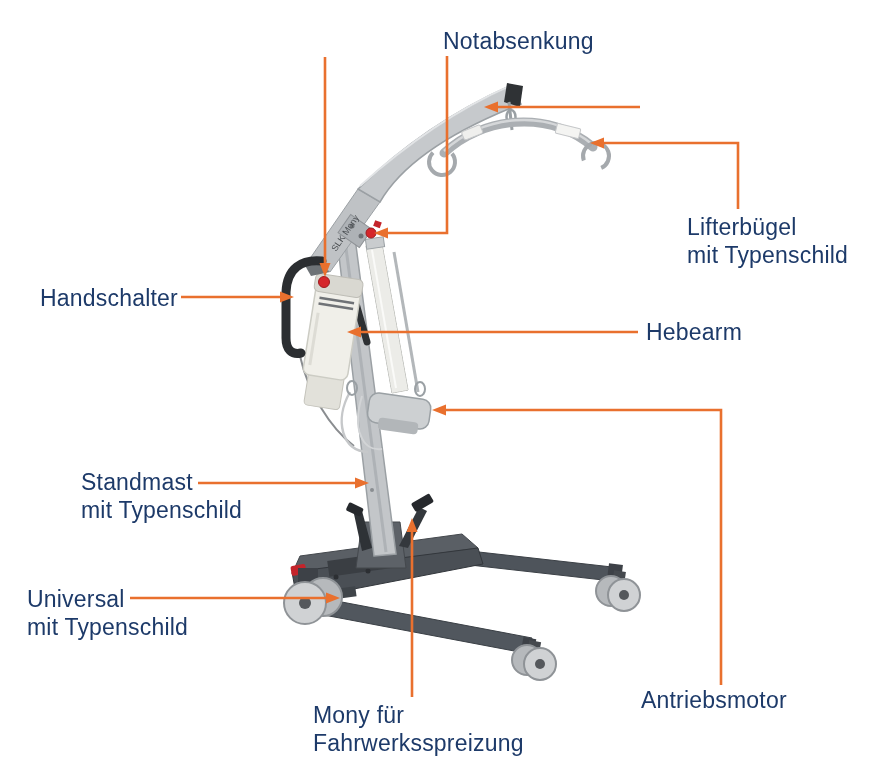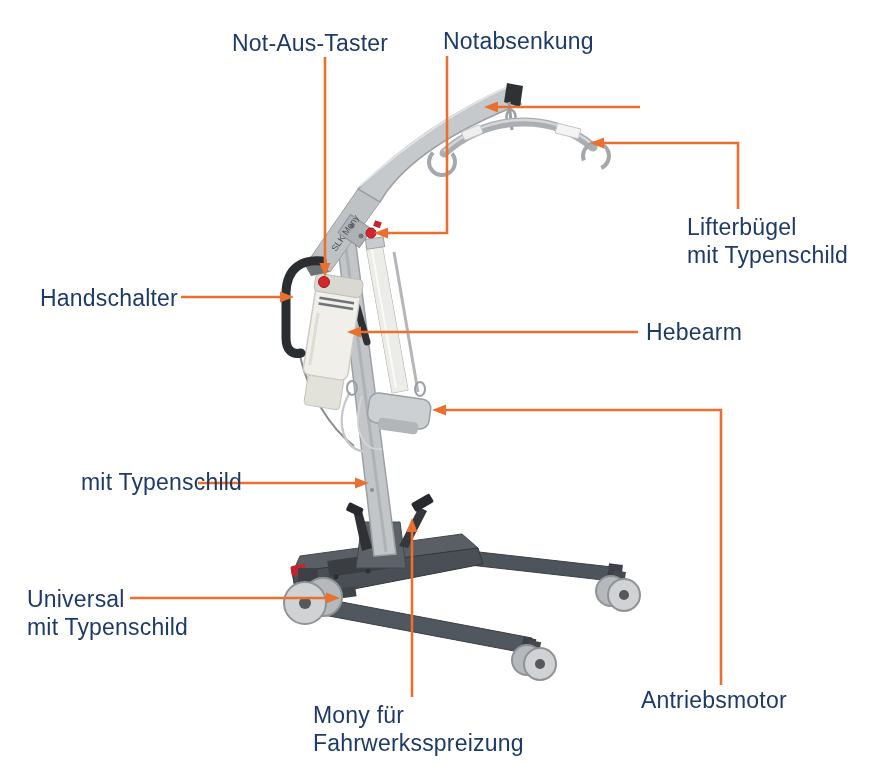--- a/index.html
+++ b/index.html
@@ -189,32 +189,32 @@
         <line x1="412" y1="697" x2="412" y2="532"></line>
         <polygon points="412,518 406.5,532 417.5,532" fill="#e9702e" stroke="none"></polygon>
       </g>
       <g>
         <polyline points="721,685 721,410 446,410"></polyline>
         <polygon points="432,410 446,404.5 446,415.5" fill="#e9702e" stroke="none"></polygon>
       </g>
     </g>
   </svg>
 
-  <div class="label" style="left:232px;top:29px">Not-Aus-Taster</div>
   <div class="label" style="left:443px;top:27px">Notabsenkung</div>
 
   <div class="label" style="left:687px;top:213px">
     <div>Lifterbügel</div>
     <div>mit Typenschild</div>
   </div>
 
   <div class="label" style="left:40px;top:284px">Handschalter</div>
   <div class="label" style="left:646px;top:318px">Hebearm</div>
 
   <div class="label" style="left:81px;top:468px">
+    <div>Standmast</div>
     <div>mit Typenschild</div>
   </div>
 
   <div class="label" style="left:27px;top:585px">
     <div>Universal</div>
     <div>mit Typenschild</div>
   </div>
 
   <div class="label" style="left:313px;top:701px">
     <div>Mony für</div>

